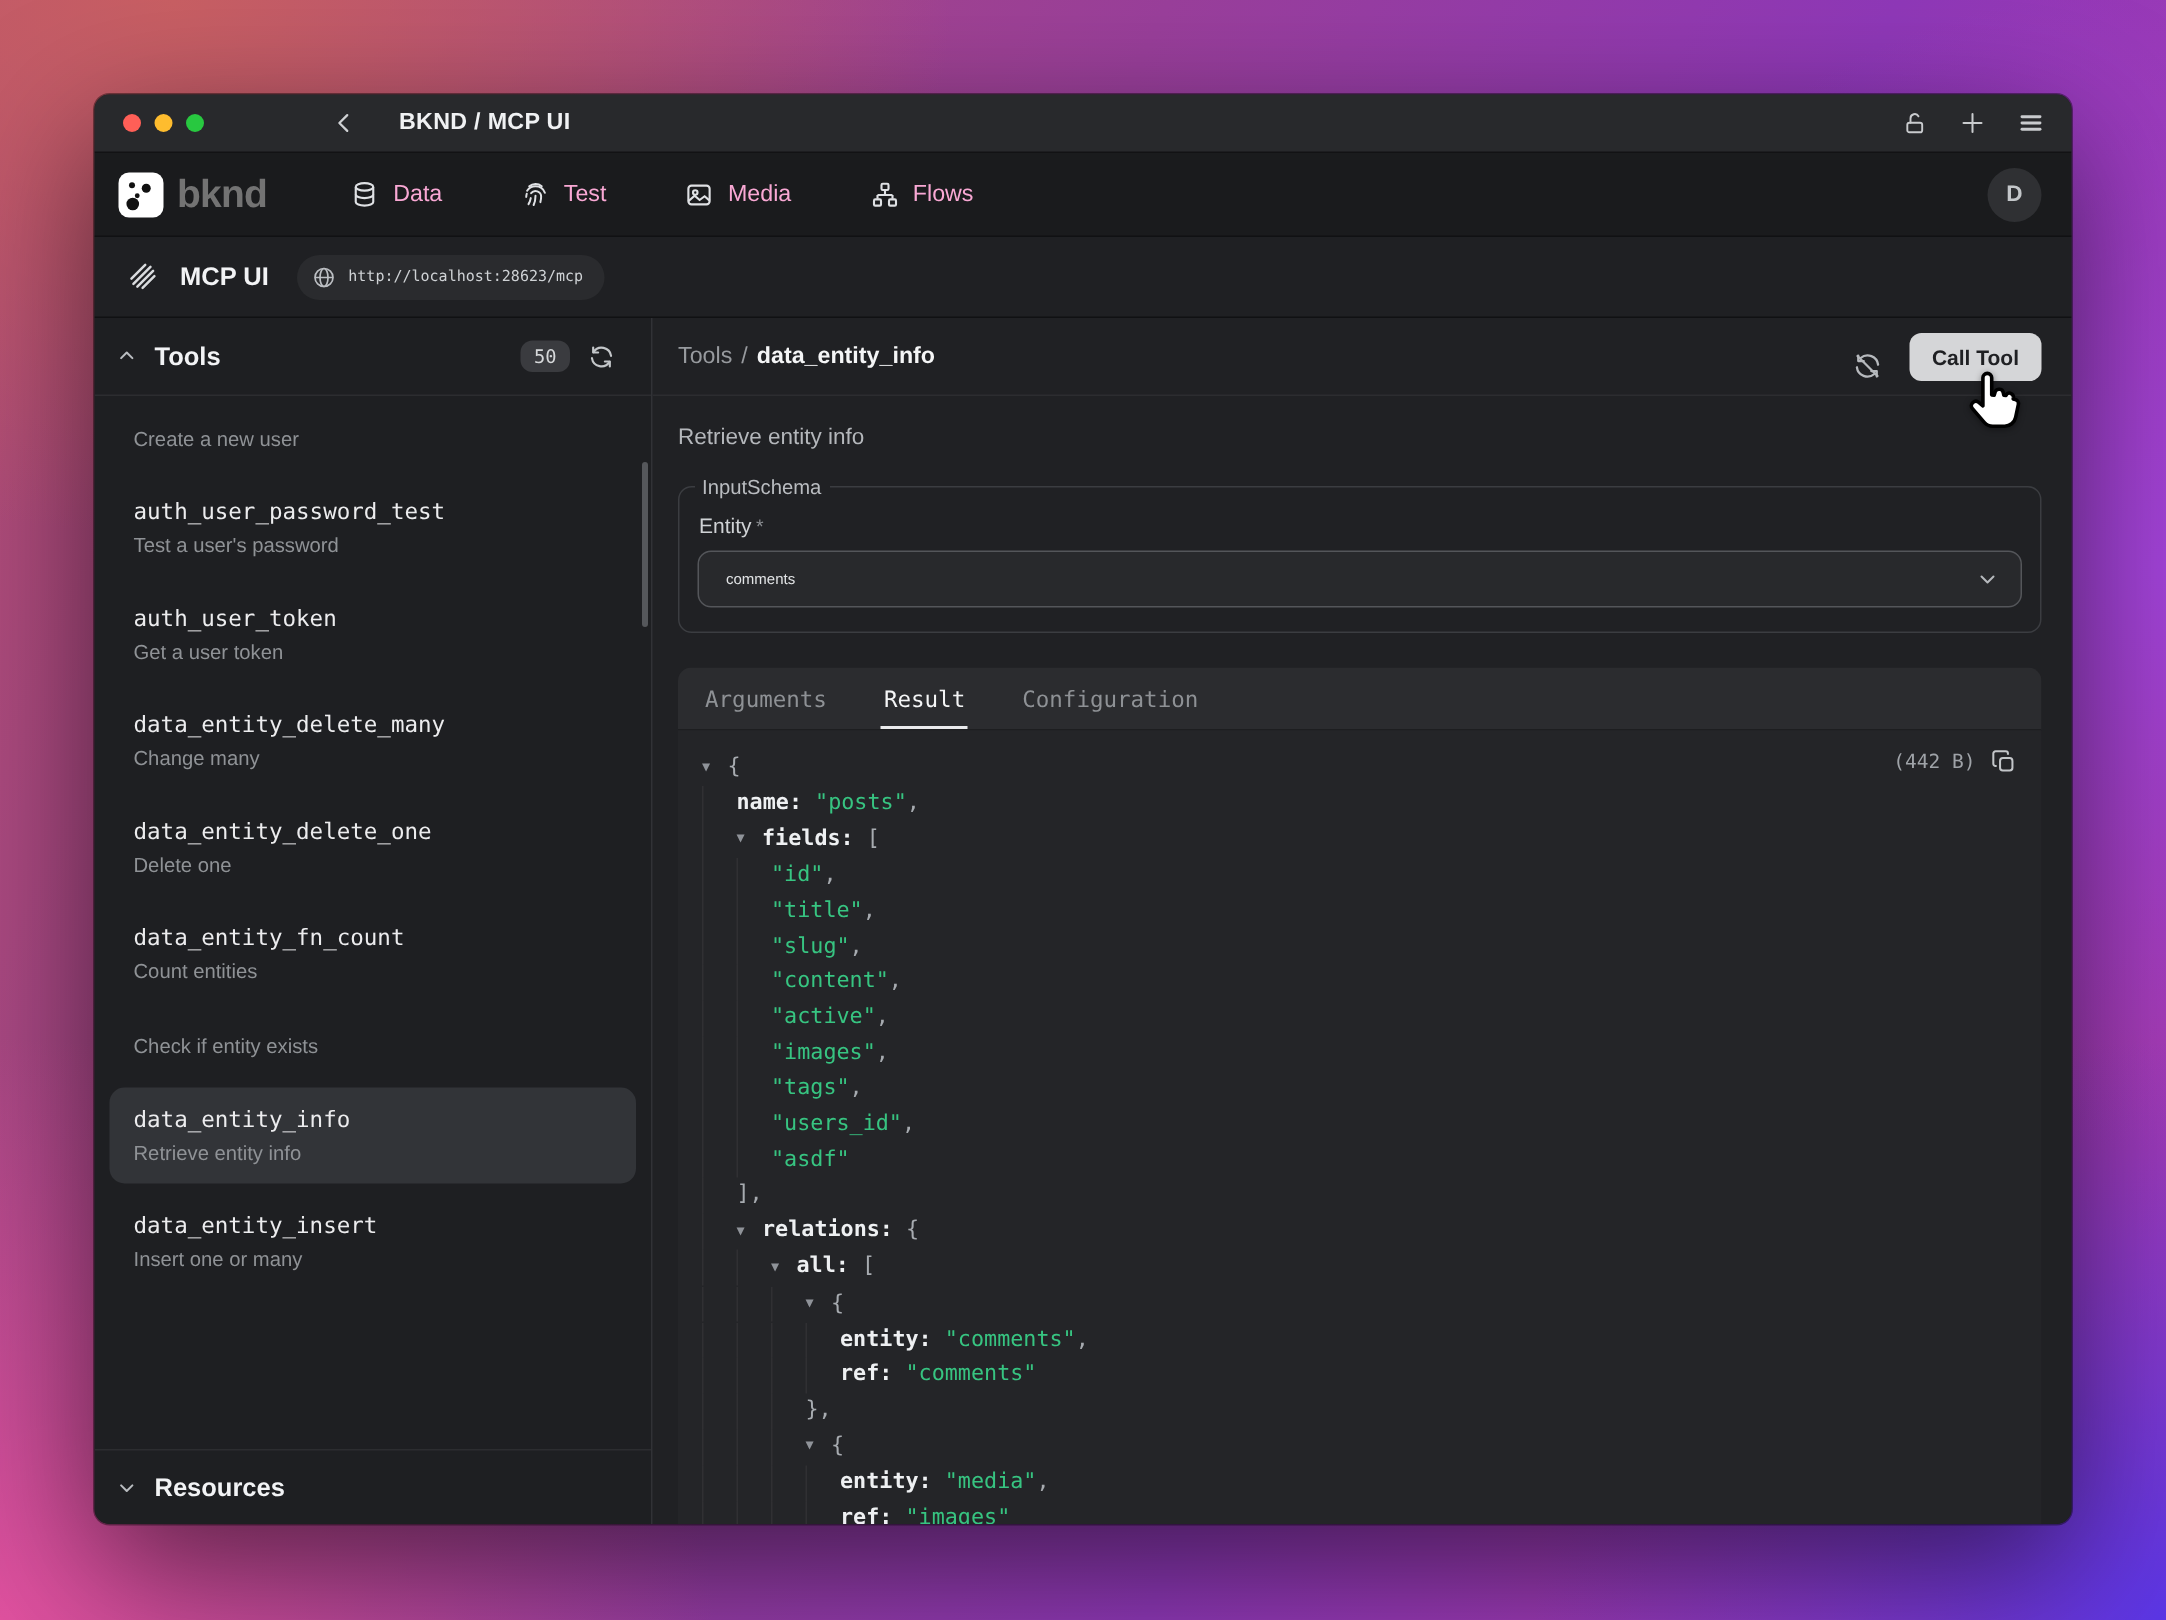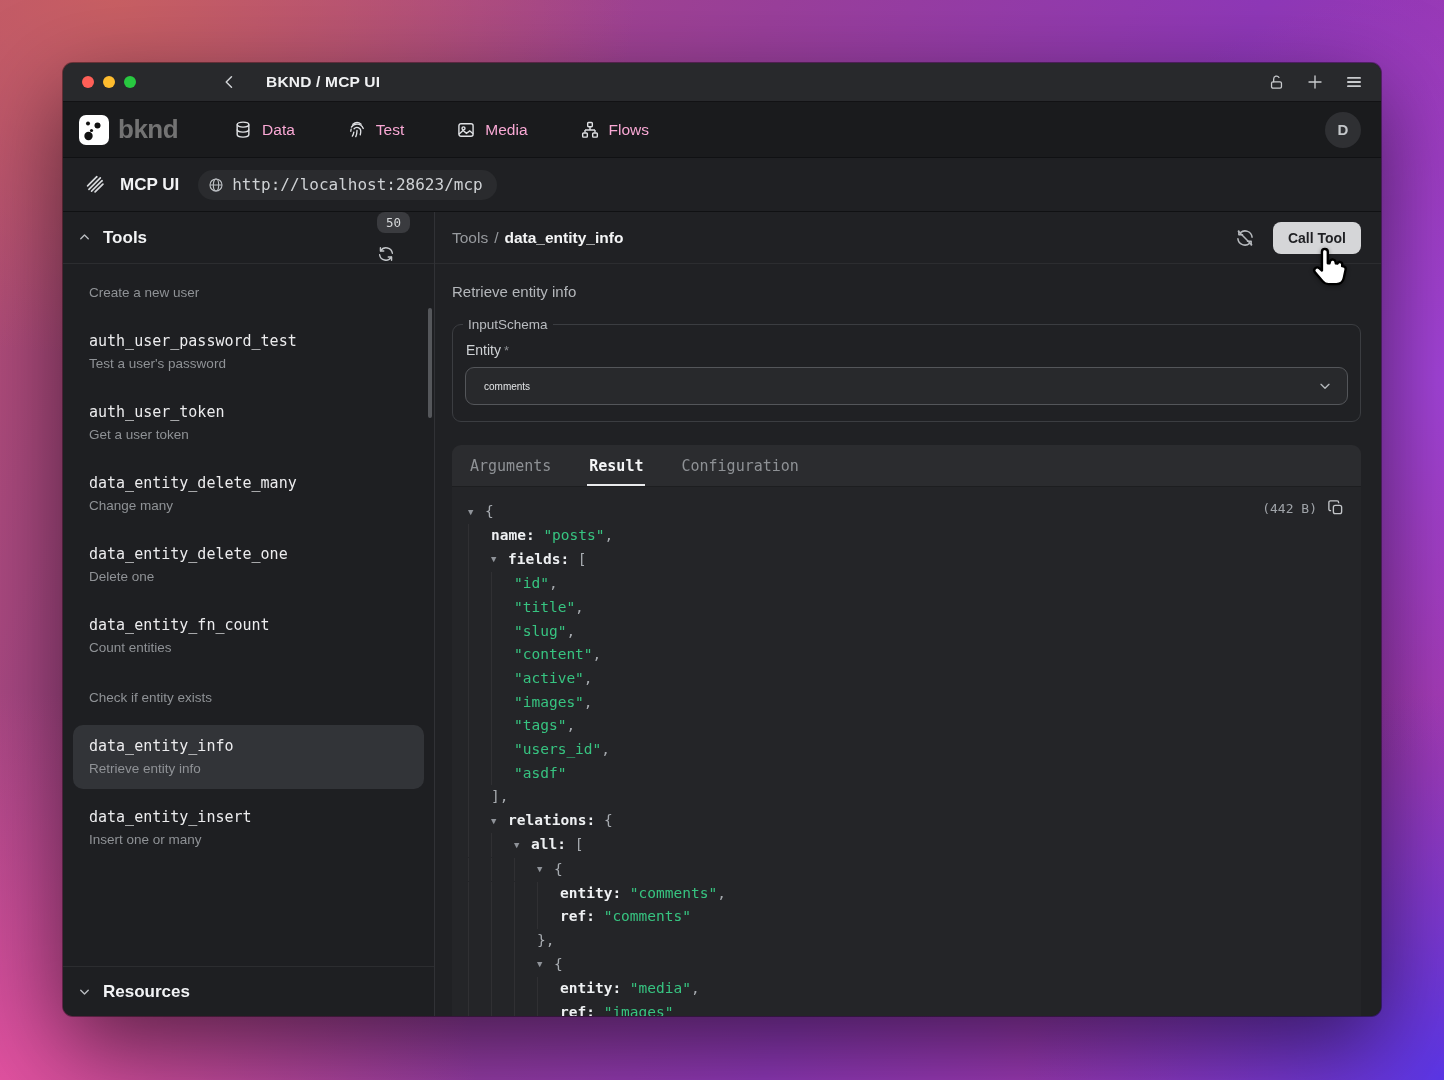--- a/index.html
+++ b/index.html
@@ -46,53 +46,53 @@
             background:#2f3033; color:#c4c7ca; font-size:15px; font-weight:600;
             display:flex; align-items:center; justify-content:center; }
 
   
   .subheader { height:54px; background:#1f2023; display:flex; align-items:center; flex:none;
                border-bottom:1px solid #101113; }
   .sub-title { display:flex; align-items:center; gap:14px; margin-left:22px;
                color:#f2f3f5; font-size:17px; font-weight:700; }
   .url-pill { margin-left:19px; height:30px; background:#2a2b2e; border-radius:16px;
               display:flex; align-items:center; gap:8px; padding:0 14px 0 10px;
-              color:#cfd2d5; font-size:16px;text-align:center; }
+              color:#cfd2d5; font-size:10px;text-align:center; }
   .url-pill svg { color:#bcbfc3; }
 
   
   .wbody { flex:1; display:flex; min-height:0; }
 
   
   .sidebar { width:372px; flex:none; background:#1e1f22; border-right:1px solid #313236;
              display:flex; flex-direction:column; position:relative; }
   .side-head { height:52px; flex:none; border-bottom:1px solid #2c2d30; display:flex; align-items:center; }
   .side-head .chev { margin-left:14px; color:#b9bcc0; display:flex; }
   .side-head-title { margin-left:11px; color:#f2f3f5; font-size:17px; font-weight:700; }
-  .side-head-right { margin-left:auto; margin-right:24px; display:flex; gap:12px;flex-direction:column; }
+  .side-head-right { margin-left:auto; margin-right:24px; display:flex; align-items:center; gap:12px; }
   .count-badge { background:#3a3b3f; color:#d6d8da; font-size:12.5px; border-radius:8px; padding:3px 9px; }
   .refresh-btn { color:#c3c6c9; display:flex; cursor:pointer; }
   .side-list { flex:1; min-height:0; overflow:hidden; padding-top:6px; }
   .tool { margin:0 10px 7px 10px; padding:11px 6px 11px 16px; border-radius:10px; cursor:pointer; }
   .tool.selected { background:#323438; }
   .tool-name { font-family:"DejaVu Sans Mono", monospace; font-size:15px; color:#ececee; line-height:21px; }
   .tool-desc { font-size:13.5px; color:#8f9296; line-height:19px; margin-top:2px; }
   .side-scrollbar { position:absolute; right:2px; top:96px; width:4px; height:110px;
                     background:#55575b; border-radius:2px; }
   .side-foot { height:50px; flex:none; border-top:1px solid #2c2d30; display:flex; align-items:center; }
   .side-foot .chev { margin-left:14px; color:#b9bcc0; display:flex; }
   .side-foot-title { margin-left:11px; color:#f2f3f5; font-size:17px; font-weight:700; }
 
   
   .main { flex:1; min-width:0; background:#202124; display:flex; flex-direction:column; }
   .main-head { height:52px; flex:none; border-bottom:1px solid #2c2d30; display:flex; align-items:center; }
   .breadcrumb { margin-left:17px; font-size:15.5px; }
   .bc-section { color:#979a9e; } .bc-sep { color:#979a9e; margin:0 6px; }
   .bc-current { color:#f4f5f6; font-weight:700; }
-  .main-head-right { margin-left:auto; margin-right:20px; display:flex; align-items:center; gap:18px; }
+  .main-head-right { margin-left:auto; margin-right:20px; display:flex; align-items:flex-end; gap:18px; }
   .refresh-off { color:#b6b9bd; display:flex; cursor:pointer; }
   .call-tool-btn { background:#d5d6d8; color:#1f2023; font-size:14px; font-weight:600;
                    border:none; border-radius:8px; padding:8px 15px; cursor:pointer;
                    font-family:"Liberation Sans", sans-serif; }
 
   .main-body { flex:1; min-height:0; display:flex; flex-direction:column; overflow:hidden; padding:0 20px 0 17px; }
   .tool-desc-line { margin-top:19px; color:#b4b7bb; font-size:15px; flex:none; }
   fieldset.schema { margin-top:17px; border:1px solid #3b3d41; border-radius:9px;
                     padding:6px 12px 16px 12px; flex:none; }
   fieldset.schema legend { color:#b9bcc0; font-size:13.5px; padding:0 5px; margin-left:-2px; }
@@ -102,21 +102,21 @@
             display:flex; align-items:center; color:#e2e4e6; font-size:10px; padding:0 14px 0 18px;
             cursor:pointer; }
   .select .sel-chev { margin-left:auto; color:#b6b9bd; display:flex; }
 
   .card { margin-top:23px; flex:1; min-height:0; border-radius:9px 9px 0 0; overflow:hidden;
           display:flex; flex-direction:column; }
   .tabbar { height:42px; flex:none; background:#2b2c2f; display:flex; align-items:flex-end;
             gap:34px; padding:0 0 0 16px; border-bottom:1px solid #1d1e20; }
   .tab { font-family:"DejaVu Sans Mono", monospace; font-size:15px; color:#8e9195; padding:0 2px 9px 2px;
          border-bottom:2px solid transparent; cursor:pointer; }
-  .tab.active { color:#f4f5f6; font-weight:700; border-bottom-color:#e9eaec; }
+  .tab.active { color:#f4f5f6; font-weight:400; border-bottom-color:#e9eaec; }
   .result { flex:1; min-height:0; background:#242528; position:relative; padding:13px 16px 0 16px; overflow:hidden; }
   .result-meta { position:absolute; top:12px; right:16px; display:flex; align-items:center; gap:10px; }
   .result-size { font-family:"DejaVu Sans Mono", monospace; font-size:13px; color:#9fa3a8; }
   .copy-btn { color:#c3c6c9; display:flex; cursor:pointer; }
 
   .jline { font-family:"DejaVu Sans Mono", monospace; font-size:14.5px; line-height:23.7px; white-space:pre; }
   .ind { display:inline-block; width:23px; border-left:1px solid rgba(255,255,255,.055); height:23.7px; vertical-align:top; }
   .arrow { display:inline-block; width:17px; color:#8f9399; font-size:9px; vertical-align:1.5px; cursor:pointer; }
   .tok-key { color:#eef0f2; font-weight:700; }
   .tok-str { color:#37c481; }

